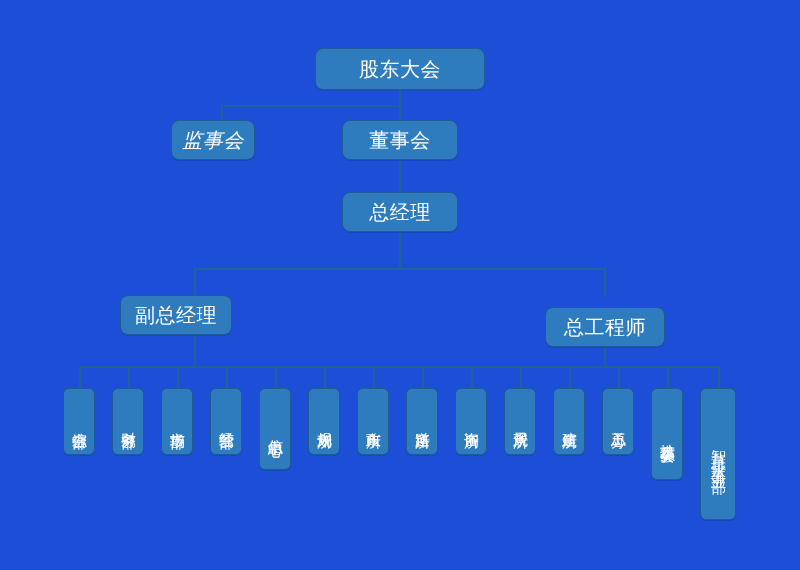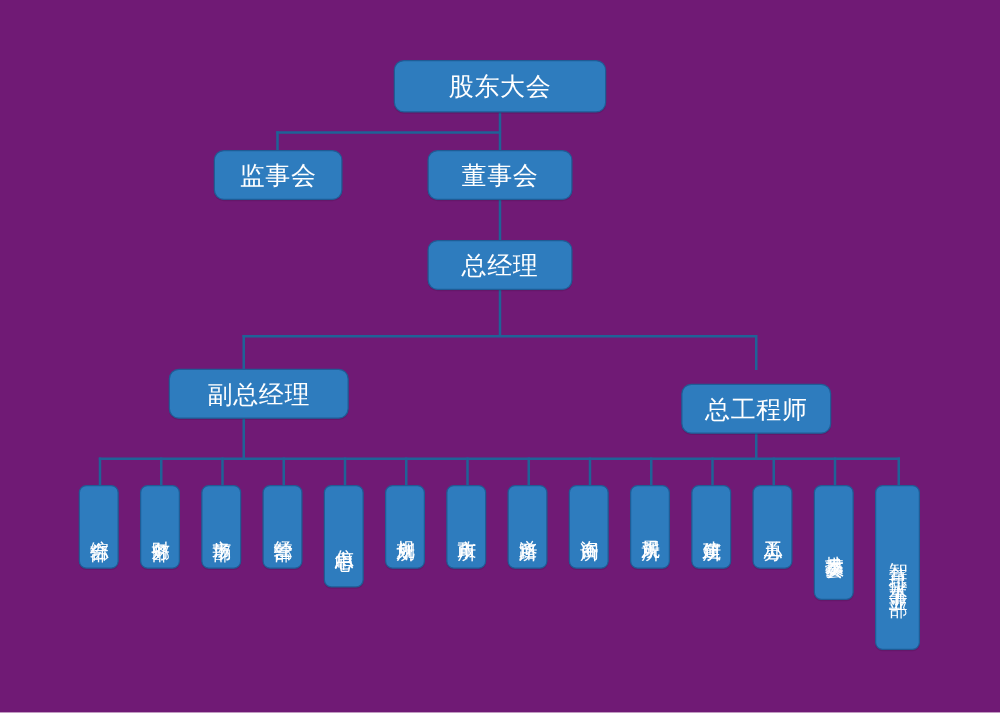--- a/index.html
+++ b/index.html
@@ -7,21 +7,21 @@
     padding: 0;
     background: #ffffff;
   }
   body {
     font-family: "DejaVu Sans", "Liberation Sans", sans-serif;
   }
   #chart-root {
     position: relative;
     width: 800px;
     height: 570px;
-    background: #701a75;
+    background: #1d4ed8;
     overflow: hidden;
   }
 
   
   .node {
     position: absolute;
     box-sizing: border-box;
     background: #2E7CBE;
     border: 1.5px solid #1F5C96;
     border-radius: 7px;
@@ -101,26 +101,26 @@
   <div class="line v" style="left:422px; top:366px; height:22px;"></div>
   <div class="line v" style="left:471px; top:366px; height:22px;"></div>
   <div class="line v" style="left:520px; top:366px; height:22px;"></div>
   <div class="line v" style="left:569px; top:366px; height:22px;"></div>
   <div class="line v" style="left:618px; top:366px; height:22px;"></div>
   <div class="line v" style="left:667px; top:366px; height:22px;"></div>
   <div class="line v" style="left:718px; top:366px; height:22px;"></div>
 
   <div class="node horiz" style="left:315px; top:48px; width:170px; height:42px;">股东大会</div>
 
-  <div class="node horiz" style="left:171px; top:120px; width:103px; height:40px;">监事会</div>
+  <div class="node horiz" style="left:171px; top:120px; width:84px; height:40px;font-style:italic;">监事会</div>
   <div class="node horiz" style="left:342px; top:120px; width:116px; height:40px;text-align:right;">董事会</div>
 
   <div class="node horiz" style="left:342px; top:192px; width:116px; height:40px;">总经理</div>
 
-  <div class="node horiz" style="left:135px; top:295px; width:144px; height:40px;">副总经理</div>
+  <div class="node horiz" style="left:120px; top:295px; width:112px; height:40px;">副总经理</div>
   <div class="node horiz" style="left:545px; top:295px; width:120px; height:40px;margin-top:12px;">总工程师</div>
 
   <div class="node vert" style="left:63px; top:388px; width:32px; height:67px;">综合部</div>
   <div class="node vert" style="left:112px; top:388px; width:32px; height:67px;">财务部</div>
   <div class="node vert" style="left:161px; top:388px; width:32px; height:67px;">市场部</div>
   <div class="node vert" style="left:210px; top:388px; width:32px; height:67px;">经营部</div>
   <div class="node vert" style="left:259px; top:388px; width:32px; height:82px;">信息中心</div>
   <div class="node vert" style="left:308px; top:388px; width:32px; height:67px;">规划所</div>
   <div class="node vert" style="left:357px; top:388px; width:32px; height:67px;">市政所</div>
   <div class="node vert" style="left:406px; top:388px; width:32px; height:67px;">道路所</div>

